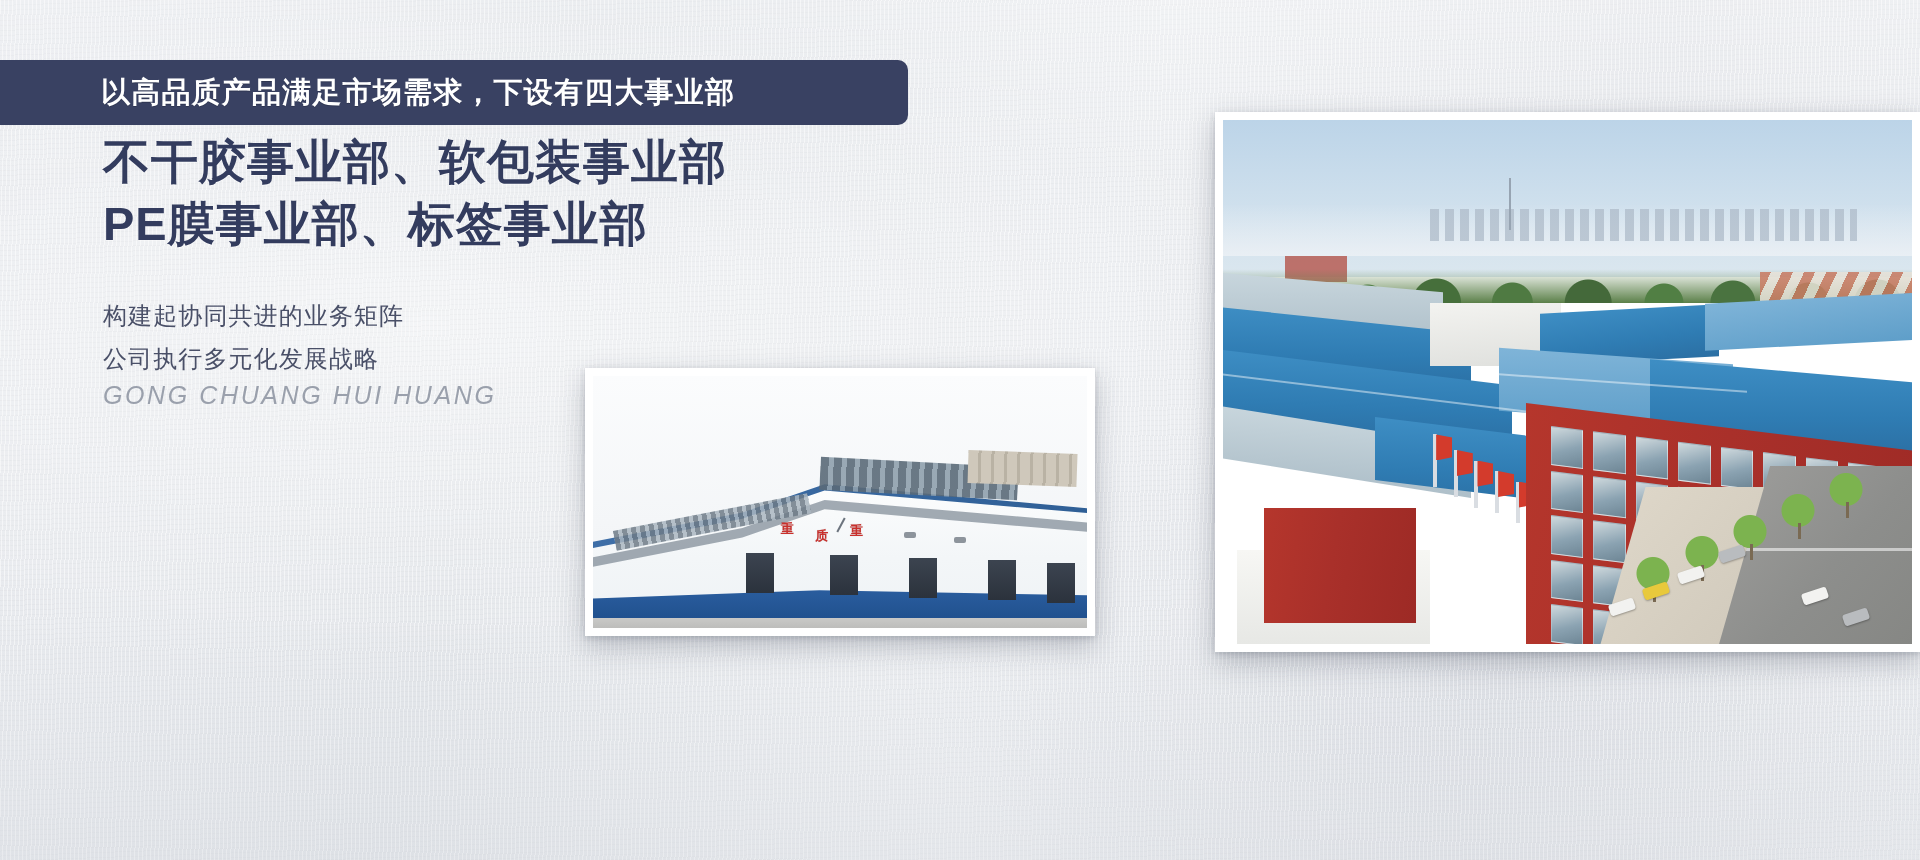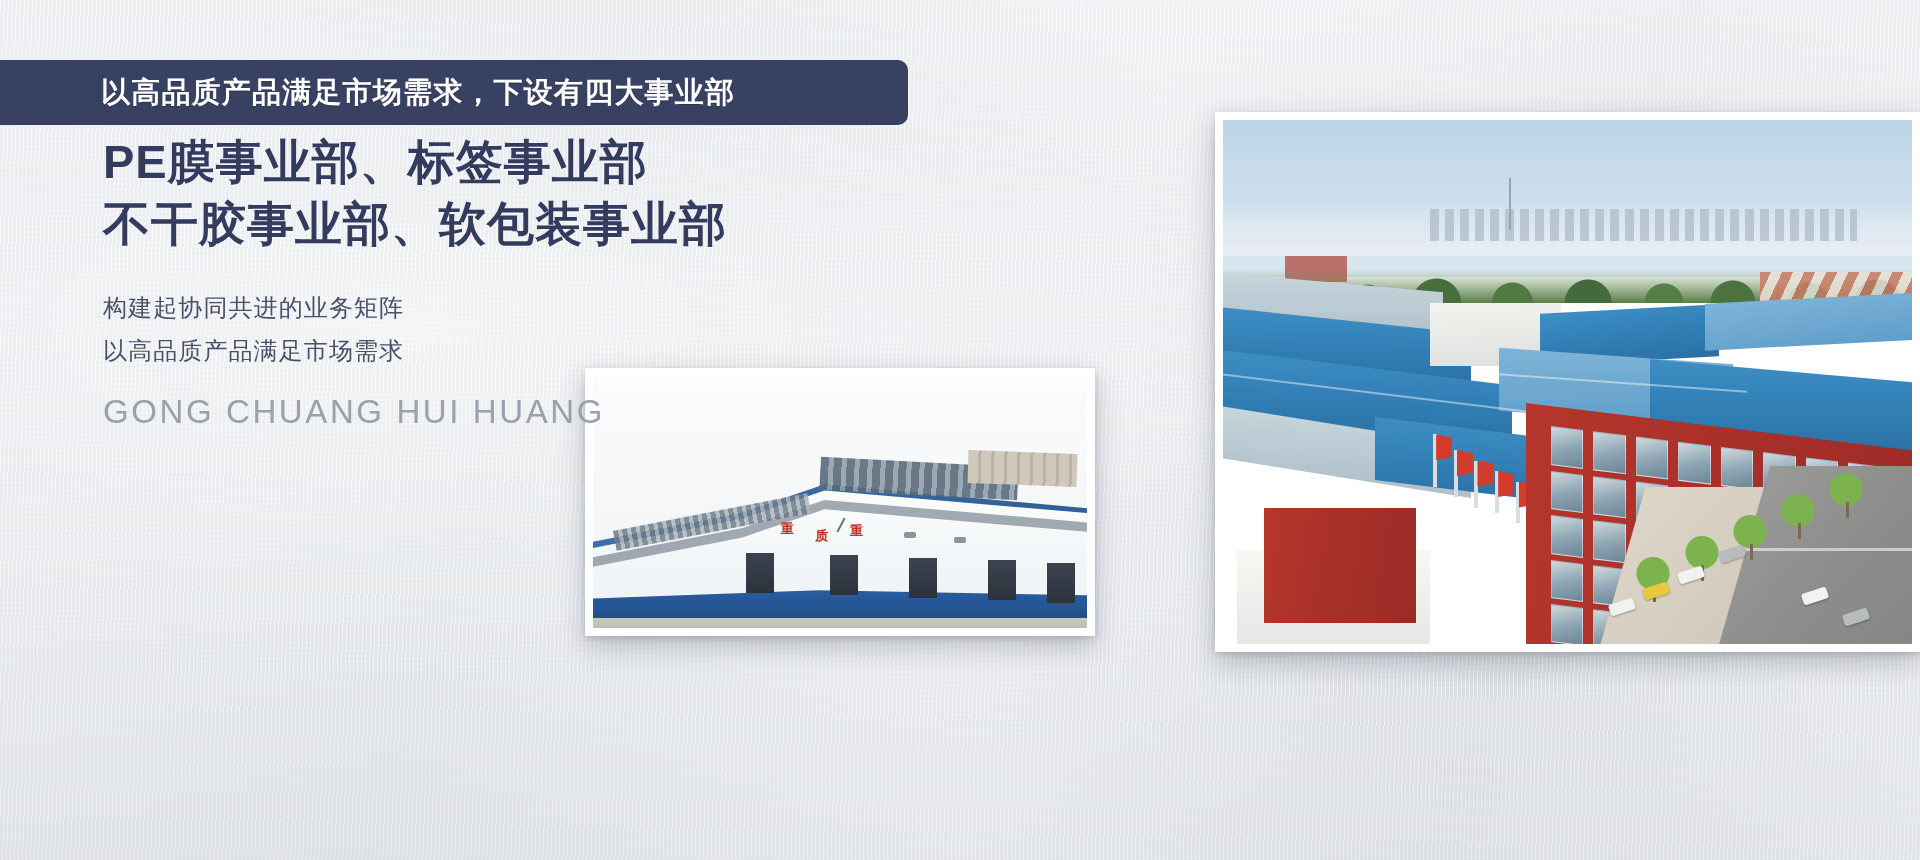--- a/index.html
+++ b/index.html
@@ -82,34 +82,35 @@
     font-size:47px;
     font-weight:700;
     line-height:1.32;
     letter-spacing:1px;
     white-space:nowrap;
     text-shadow:0 1px 1px rgba(255,255,255,.55);
   }
   .headline .ln{ display:block; }
 
   .subcopy{
-    margin-top:32px;
+    margin-top:40px;
     color:#4a5068;
     font-size:24px;
     line-height:1.78;
     letter-spacing:1.1px;
   }
   .subcopy .ln{ display:block; }
 
   .pinyin{
-    margin-top:20px;
+    margin-top:0;
     color:#9aa0ac;
-    font-size:33px;
+    font-size:25px;
     letter-spacing:2.6px;
     font-weight:400;
+    font-style:italic;
   }
 
   
   .photo{
     position:absolute;
     background:#fff;
     padding:8px;
     box-shadow:0 10px 26px rgba(40,48,66,.26), 0 2px 6px rgba(40,48,66,.18);
     overflow:hidden;
   }
@@ -308,27 +309,27 @@
 <div class="stage">
 
   <div class="ribbon">
     <div class="ribbon-text">以高品质产品满足市场需求，下设有四大事业部</div>
   </div>
 
   <div class="copy">
 
 
     <div class="headline">
+      <span class="ln">不干胶事业部、软包装事业部</span>
       <span class="ln">PE膜事业部、标签事业部</span>
-      <span class="ln">不干胶事业部、软包装事业部</span>
     </div>
 
     <div class="subcopy">
       <span class="ln">构建起协同共进的业务矩阵</span>
-      <span class="ln">以高品质产品满足市场需求</span>
+      <span class="ln">公司执行多元化发展战略</span>
     </div>
 
     <div class="pinyin">GONG CHUANG HUI HUANG</div>
   </div>
 
   <div class="photo photo-aerial">
     <div class="inner">
 
       <div class="aerial-sky"></div>
       <div class="aerial-haze"></div>

